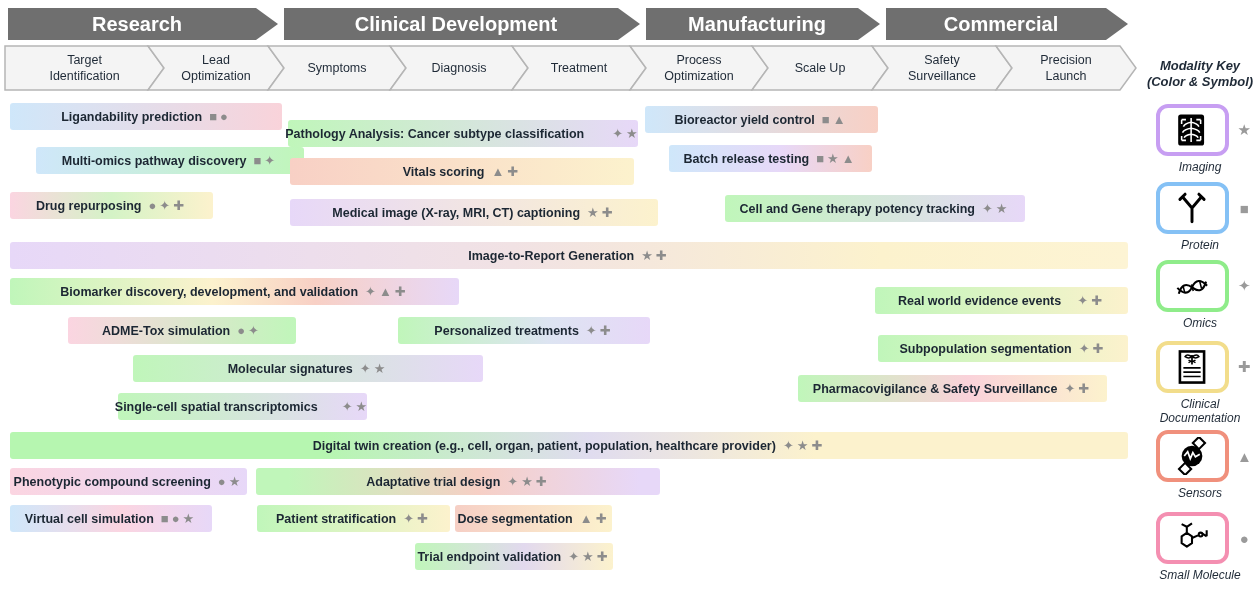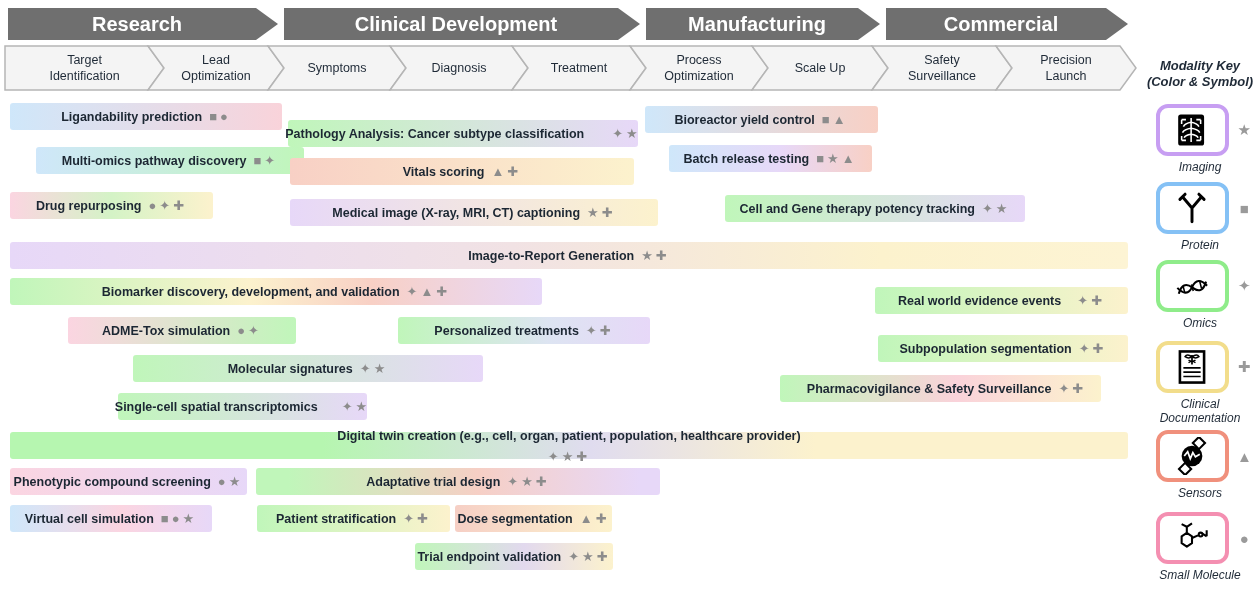--- a/index.html
+++ b/index.html
@@ -91,21 +91,21 @@
         <span class="bar-symbols" style="color: rgb(140, 140, 140);">✦★</span>
       </div>
       <div class="bar" style="left: 290px; top: 199px; width: 368px; background: linear-gradient(90deg, rgb(231, 216, 248), rgb(252, 242, 205));">
         <span class="bar-label">Medical image (X-ray, MRI, CT) captioning</span>
         <span class="bar-symbols" style="color: rgb(140, 140, 140);">★✚</span>
       </div>
       <div class="bar" style="left: 10px; top: 242px; width: 1118px; background: linear-gradient(90deg, rgb(231, 216, 248), rgb(241, 226, 228) 45%, rgb(252, 242, 205) 78%, rgb(253, 244, 212));">
         <span class="bar-label">Image-to-Report Generation</span>
         <span class="bar-symbols" style="color: rgb(140, 140, 140);">★✚</span>
       </div>
-      <div class="bar" style="left: 10px; top: 278px; width: 532px; background: linear-gradient(90deg, rgb(192, 246, 186), rgb(252, 242, 205) 45%, rgb(248, 208, 197) 68%, rgb(231, 216, 248)); justify-content: center;">
+      <div class="bar" style="left: 10px; top: 278px; width: 449px; background: linear-gradient(90deg, rgb(192, 246, 186), rgb(252, 242, 205) 45%, rgb(248, 208, 197) 68%, rgb(231, 216, 248)); justify-content: center;">
         <span class="bar-label">Biomarker discovery, development, and validation</span>
         <span class="bar-symbols" style="color: rgb(140, 140, 140);">✦▲✚</span>
       </div>
       <div class="bar" style="left: 875px; top: 287px; width: 253px; background: linear-gradient(90deg, rgb(192, 246, 186), rgb(252, 242, 205)); gap: 16px;">
         <span class="bar-label">Real world evidence events</span>
         <span class="bar-symbols" style="color: rgb(140, 140, 140);">✦✚</span>
       </div>
       <div class="bar" style="left: 68px; top: 317px; width: 228px; background: linear-gradient(90deg, rgb(251, 213, 225), rgb(192, 246, 186));">
         <span class="bar-label">ADME-Tox simulation</span>
         <span class="bar-symbols" style="color: rgb(140, 140, 140);">●✦</span>
@@ -115,29 +115,29 @@
         <span class="bar-symbols" style="color: rgb(140, 140, 140);">✦✚</span>
       </div>
       <div class="bar" style="left: 878px; top: 335px; width: 250px; background: linear-gradient(90deg, rgb(192, 246, 186), rgb(252, 242, 205));">
         <span class="bar-label">Subpopulation segmentation</span>
         <span class="bar-symbols" style="color: rgb(140, 140, 140);">✦✚</span>
       </div>
       <div class="bar" style="left: 133px; top: 355px; width: 350px; background: linear-gradient(90deg, rgb(192, 246, 186), rgb(231, 216, 248));">
         <span class="bar-label">Molecular signatures</span>
         <span class="bar-symbols" style="color: rgb(140, 140, 140);">✦★</span>
       </div>
-      <div class="bar" style="left: 780px; top: 375px; width: 309px; background: linear-gradient(90deg, rgb(192, 246, 186), rgb(250, 210, 218) 55%, rgb(252, 242, 205)); padding-left: 12px;">
+      <div class="bar" style="left: 798px; top: 375px; width: 309px; background: linear-gradient(90deg, rgb(192, 246, 186), rgb(250, 210, 218) 55%, rgb(252, 242, 205));">
         <span class="bar-label">Pharmacovigilance &amp; Safety Surveillance</span>
         <span class="bar-symbols" style="color: rgb(140, 140, 140);">✦✚</span>
       </div>
       <div class="bar" style="left: 118px; top: 393px; width: 249px; background: linear-gradient(90deg, rgb(192, 246, 186), rgb(231, 216, 248)); gap: 24px;">
         <span class="bar-label">Single-cell spatial transcriptomics</span>
         <span class="bar-symbols" style="color: rgb(140, 140, 140);">✦★</span>
       </div>
-      <div class="bar" style="left: 10px; top: 432px; width: 1118px; background: linear-gradient(90deg, rgb(182, 246, 176), rgb(182, 246, 176) 28%, rgb(224, 220, 239) 52%, rgb(252, 242, 205) 72%, rgb(252, 242, 205)); flex-direction: column;">
+      <div class="bar" style="left: 10px; top: 432px; width: 1118px; background: linear-gradient(90deg, rgb(182, 246, 176), rgb(182, 246, 176) 28%, rgb(224, 220, 239) 52%, rgb(252, 242, 205) 72%, rgb(252, 242, 205));">
         <span class="bar-label">Digital twin creation (e.g., cell, organ, patient, population, healthcare provider)</span>
         <span class="bar-symbols" style="color: rgb(140, 140, 140);">✦★✚</span>
       </div>
       <div class="bar" style="left: 10px; top: 468px; width: 237px; background: linear-gradient(90deg, rgb(251, 213, 225), rgb(231, 216, 248));">
         <span class="bar-label">Phenotypic compound screening</span>
         <span class="bar-symbols" style="color: rgb(140, 140, 140);">●★</span>
       </div>
       <div class="bar" style="left: 256px; top: 468px; width: 404px; background: linear-gradient(90deg, rgb(192, 246, 186) 8%, rgb(246, 207, 197) 55%, rgb(231, 216, 248) 95%);">
         <span class="bar-label">Adaptative trial design</span>
         <span class="bar-symbols" style="color: rgb(140, 140, 140);">✦★✚</span>

